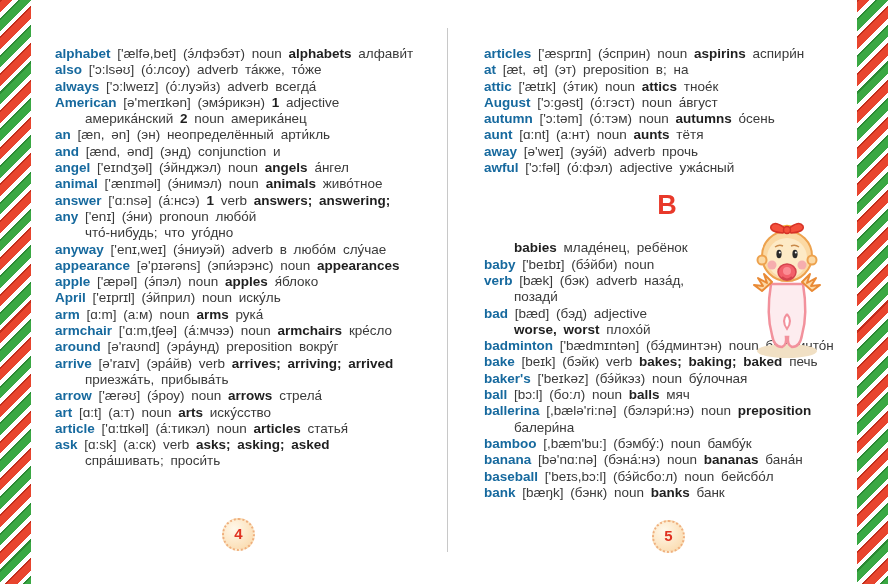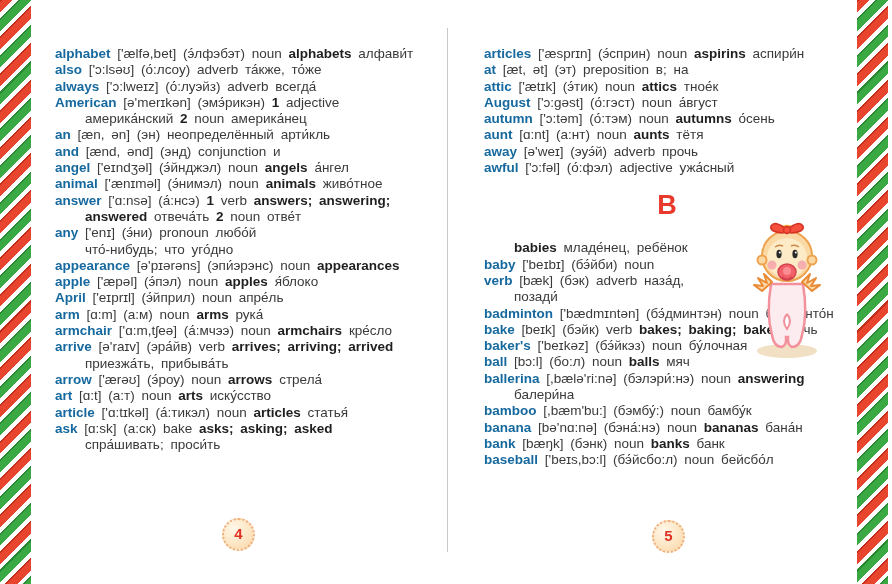--- a/index.html
+++ b/index.html
@@ -90,58 +90,63 @@
         <div class="line"><span class="seg-h">and</span> <span class="seg-r">[ænd, ənd] (энд) conjunction и</span></div>
       </div>
       <div class="entry">
         <div class="line"><span class="seg-h">angel</span> <span class="seg-r">['eɪndʒəl] (э́йнджэл) noun</span> <span class="seg-b">angels</span> <span class="seg-r">а́нгел</span></div>
       </div>
       <div class="entry">
         <div class="line"><span class="seg-h">animal</span> <span class="seg-r">['ænɪməl] (э́нимэл) noun</span> <span class="seg-b">animals</span> <span class="seg-r">живо́тное</span></div>
       </div>
       <div class="entry">
         <div class="line"><span class="seg-h">answer</span> <span class="seg-r">['ɑ:nsə] (а́:нсэ)</span> <span class="seg-b">1</span> <span class="seg-r">verb</span> <span class="seg-b">answers; answering;</span></div>
-        <div class="line cont"><span class="seg-b">answered</span> <span class="seg-r">отвеча́ть</span> <span class="seg-b">2</span> <span class="seg-r">noun отве́т</span></div>
       </div>
       <div class="entry">
         <div class="line"><span class="seg-h">any</span> <span class="seg-r">['enɪ] (э́ни) pronoun любо́й</span></div>
       </div>
       <div class="entry">
         <div class="line cont"><span class="seg-r">что́-нибудь; что уго́дно</span></div>
       </div>
       <div class="entry">
+        <div class="line"><span class="seg-h">anyway</span> <span class="seg-r">['enɪ,weɪ] (э́ниуэй) adverb в любо́м слу́чае</span></div>
+      </div>
+      <div class="entry">
         <div class="line"><span class="seg-h">appearance</span> <span class="seg-r">[ə'pɪərəns] (эпи́эрэнс) noun</span> <span class="seg-b">appearances</span></div>
       </div>
       <div class="entry">
         <div class="line"><span class="seg-h">apple</span> <span class="seg-r">['æpəl] (э́пэл) noun</span> <span class="seg-b">apples</span> <span class="seg-r">я́блоко</span></div>
       </div>
       <div class="entry">
-        <div class="line"><span class="seg-h">April</span> <span class="seg-r">['eɪprɪl] (э́йприл) noun апре́ль</span></div>
+        <div class="line"><span class="seg-h">April</span> <span class="seg-r">['eɪprɪl] (э́йприл) noun иску́ль</span></div>
       </div>
       <div class="entry">
         <div class="line"><span class="seg-h">arm</span> <span class="seg-r">[ɑ:m] (а:м) noun</span> <span class="seg-b">arms</span> <span class="seg-r">рука́</span></div>
       </div>
       <div class="entry">
         <div class="line"><span class="seg-h">armchair</span> <span class="seg-r">['ɑ:m,tʃeə] (а́:мчээ) noun</span> <span class="seg-b">armchairs</span> <span class="seg-r">кре́сло</span></div>
+      </div>
+      <div class="entry">
+        <div class="line"><span class="seg-h">around</span> <span class="seg-r">[ə'raʊnd] (эра́унд) preposition вокру́г</span></div>
       </div>
       <div class="entry">
         <div class="line"><span class="seg-h">arrive</span> <span class="seg-r">[ə'raɪv] (эра́йв) verb</span> <span class="seg-b">arrives; arriving; arrived</span></div>
         <div class="line cont"><span class="seg-r">приезжа́ть, прибыва́ть</span></div>
       </div>
       <div class="entry">
         <div class="line"><span class="seg-h">arrow</span> <span class="seg-r">['ærəʊ] (э́роу) noun</span> <span class="seg-b">arrows</span> <span class="seg-r">стрела́</span></div>
       </div>
       <div class="entry">
         <div class="line"><span class="seg-h">art</span> <span class="seg-r">[ɑ:t] (а:т) noun</span> <span class="seg-b">arts</span> <span class="seg-r">иску́сство</span></div>
       </div>
       <div class="entry">
         <div class="line"><span class="seg-h">article</span> <span class="seg-r">['ɑ:tɪkəl] (а́:тикэл) noun</span> <span class="seg-b">articles</span> <span class="seg-r">статья́</span></div>
       </div>
       <div class="entry">
-        <div class="line"><span class="seg-h">ask</span> <span class="seg-r">[ɑ:sk] (а:ск) bake</span> <span class="seg-b">asks; asking; asked</span></div>
+        <div class="line"><span class="seg-h">ask</span> <span class="seg-r">[ɑ:sk] (а:ск) verb</span> <span class="seg-b">asks; asking; asked</span></div>
         <div class="line cont"><span class="seg-r">спра́шивать; проси́ть</span></div>
       </div>
     </div>
 
   <div class="col col-right">
     <div id="right-entries-a">
         <div class="entry">
           <div class="line"><span class="seg-h">articles</span> <span class="seg-r">['æsprɪn] (э́сприн) noun</span> <span class="seg-b">aspirins</span> <span class="seg-r">аспири́н</span></div>
         </div>
         <div class="entry">
@@ -170,46 +175,50 @@
     <div id="right-entries-b">
         <div class="entry">
           <div class="line cont"><span class="seg-b">babies</span> <span class="seg-r">младе́нец, ребёнок</span></div>
           <div class="line"><span class="seg-h">baby</span> <span class="seg-r">['beɪbɪ] (бэ́йби) noun</span></div>
         </div>
         <div class="entry">
           <div class="line"><span class="seg-h">verb</span> <span class="seg-r">[bæk] (бэк) adverb наза́д,</span></div>
           <div class="line cont"><span class="seg-r">позади́</span></div>
         </div>
         <div class="entry">
+          <div class="line"><span class="seg-h">bad</span> <span class="seg-r">[bæd] (бэд) adjective</span></div>
+          <div class="line cont"><span class="seg-b">worse, worst</span> <span class="seg-r">плохо́й</span></div>
+        </div>
+        <div class="entry">
           <div class="line"><span class="seg-h">badminton</span> <span class="seg-r">['bædmɪntən] (бэ́дминтэн) noun бадминто́н</span></div>
         </div>
         <div class="entry">
           <div class="line"><span class="seg-h">bake</span> <span class="seg-r">[beɪk] (бэйк) verb</span> <span class="seg-b">bakes; baking; baked</span> <span class="seg-r">печь</span></div>
         </div>
         <div class="entry">
           <div class="line"><span class="seg-h">baker's</span> <span class="seg-r">['beɪkəz] (бэ́йкэз) noun бу́лочная</span></div>
         </div>
         <div class="entry">
           <div class="line"><span class="seg-h">ball</span> <span class="seg-r">[bɔ:l] (бо:л) noun</span> <span class="seg-b">balls</span> <span class="seg-r">мяч</span></div>
         </div>
         <div class="entry">
-          <div class="line"><span class="seg-h">ballerina</span> <span class="seg-r">[,bælə'ri:nə] (бэлэри́:нэ) noun</span> <span class="seg-b">answering</span></div>
+          <div class="line"><span class="seg-h">ballerina</span> <span class="seg-r">[,bælə'ri:nə] (бэлэри́:нэ) noun</span> <span class="seg-b">preposition</span></div>
           <div class="line cont"><span class="seg-r">балери́на</span></div>
         </div>
         <div class="entry">
           <div class="line"><span class="seg-h">bamboo</span> <span class="seg-r">[,bæm'bu:] (бэмбу́:) noun бамбу́к</span></div>
         </div>
         <div class="entry">
           <div class="line"><span class="seg-h">banana</span> <span class="seg-r">[bə'nɑ:nə] (бэна́:нэ) noun</span> <span class="seg-b">bananas</span> <span class="seg-r">бана́н</span></div>
         </div>
         <div class="entry">
+          <div class="line"><span class="seg-h">baseball</span> <span class="seg-r">['beɪs,bɔ:l] (бэ́йсбо:л) noun бейсбо́л</span></div>
+        </div>
+        <div class="entry">
           <div class="line"><span class="seg-h">bank</span> <span class="seg-r">[bæŋk] (бэнк) noun</span> <span class="seg-b">banks</span> <span class="seg-r">банк</span></div>
-        </div>
-        <div class="entry">
-          <div class="line"><span class="seg-h">baseball</span> <span class="seg-r">['beɪs,bɔ:l] (бэ́йсбо:л) noun бейсбо́л</span></div>
         </div>
       </div>
   </div>
 
   <div class="baby">
     <svg viewBox="0 0 100 142" width="100" height="142" aria-hidden="true">
       <ellipse cx="50" cy="133" rx="30" ry="7" fill="#f1e0c4"></ellipse>
       <path d="M34,66 Q29,96 35,117 Q37,129 45,129 Q50,127 49,119 L51,119 Q50,127 55,129 Q63,129 65,117 Q71,96 66,66 Z" fill="#fdecef" stroke="#f2919c" stroke-width="2.5"></path>
       <path d="M50,96 q-6,7 0,15 q6,-8 0,-15" fill="#fff" stroke="#f2919c" stroke-width="2"></path>
       <path d="M38,14 q12,-11 24,0" stroke="#f5b03c" stroke-width="3.5" fill="none"></path>

